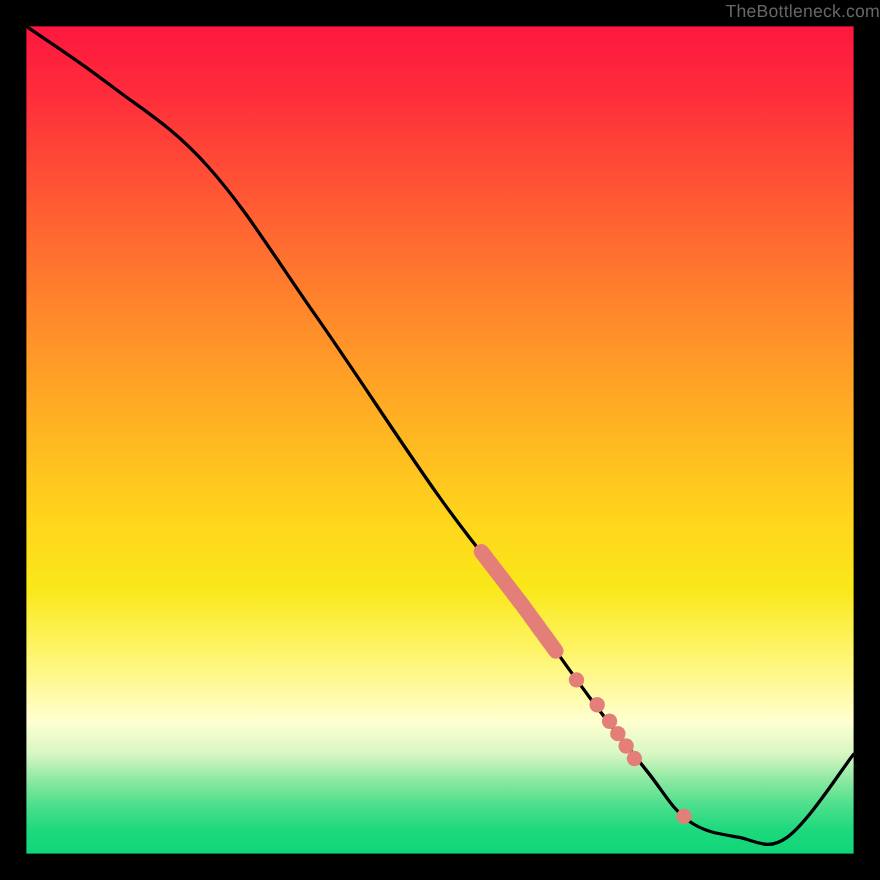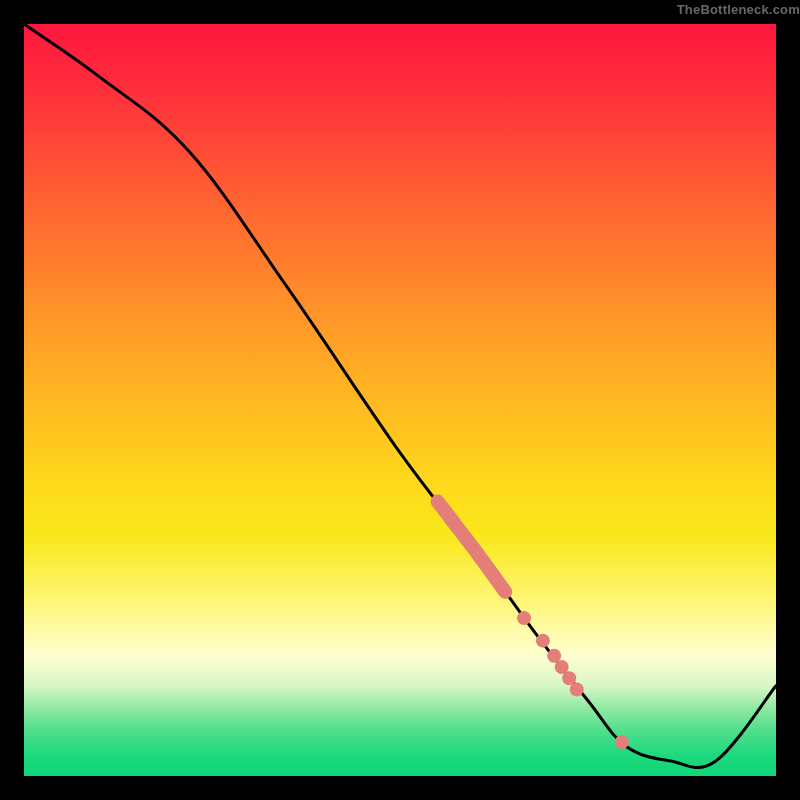--- a/index.html
+++ b/index.html
@@ -41,22 +41,22 @@
       #4fdf8d 94%,
       #1fd97e 97%,
       #0fd678 100%
     );
   }
   .watermark {
     position: absolute;
     right: 0px;
     top: 2px;
     font-family: Arial, Helvetica, sans-serif;
-    font-size: 13px;
-    font-weight: 700;
+    font-size: 16px;
+    font-weight: 400;
     color: #65686a;
     letter-spacing: 0.2px;
     user-select: none;
   }
   svg.overlay {
     position: absolute;
     left: 0;
     top: 0;
     width: 752px;
     height: 752px;

